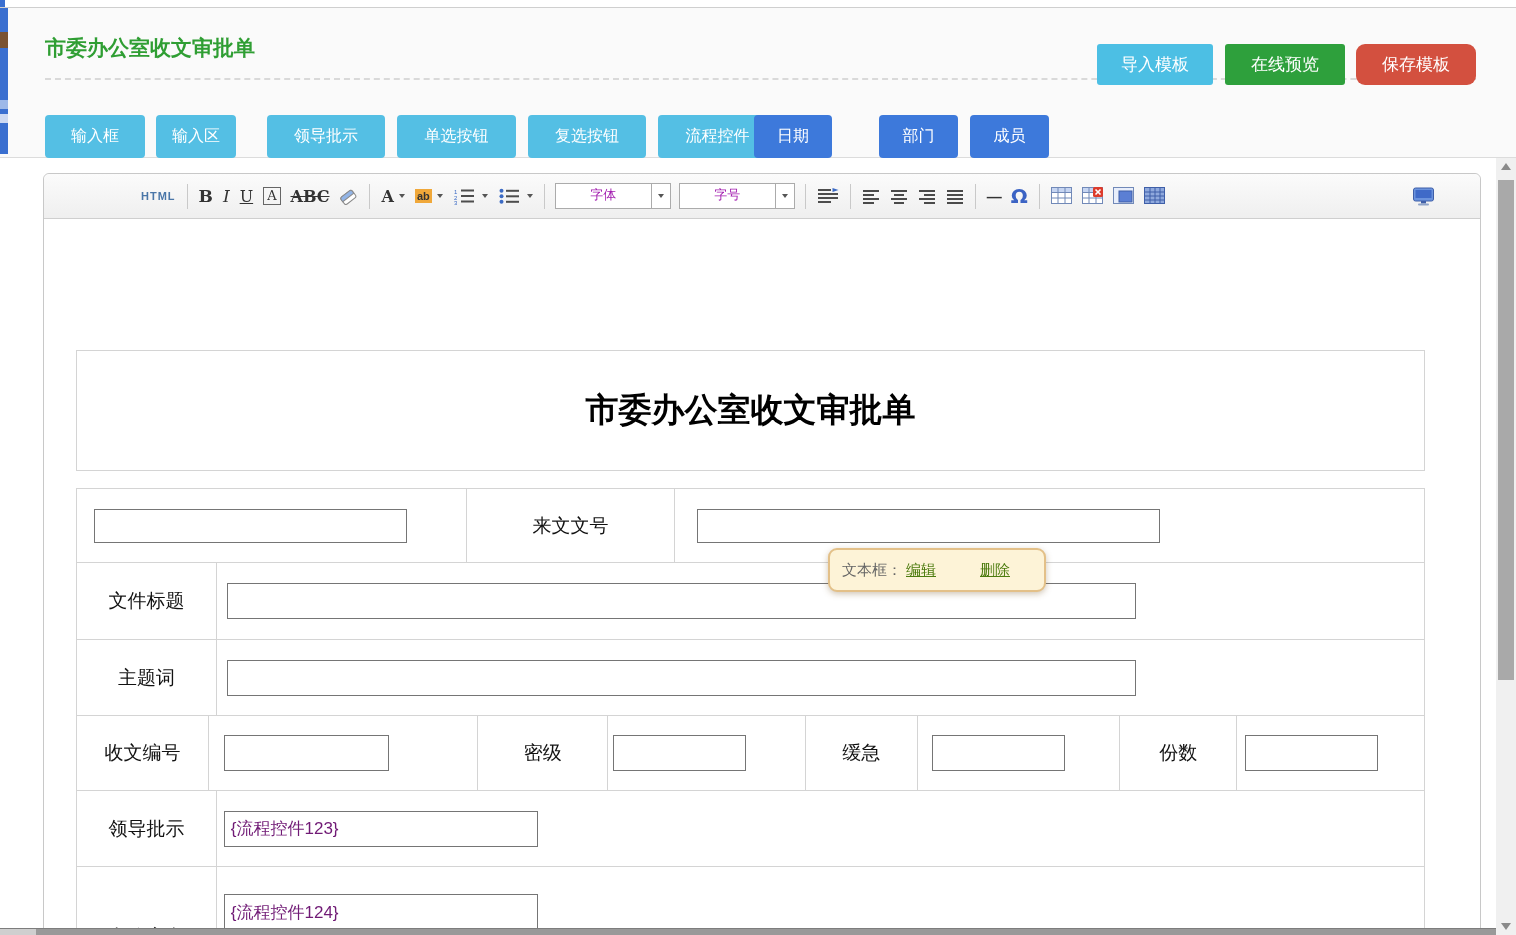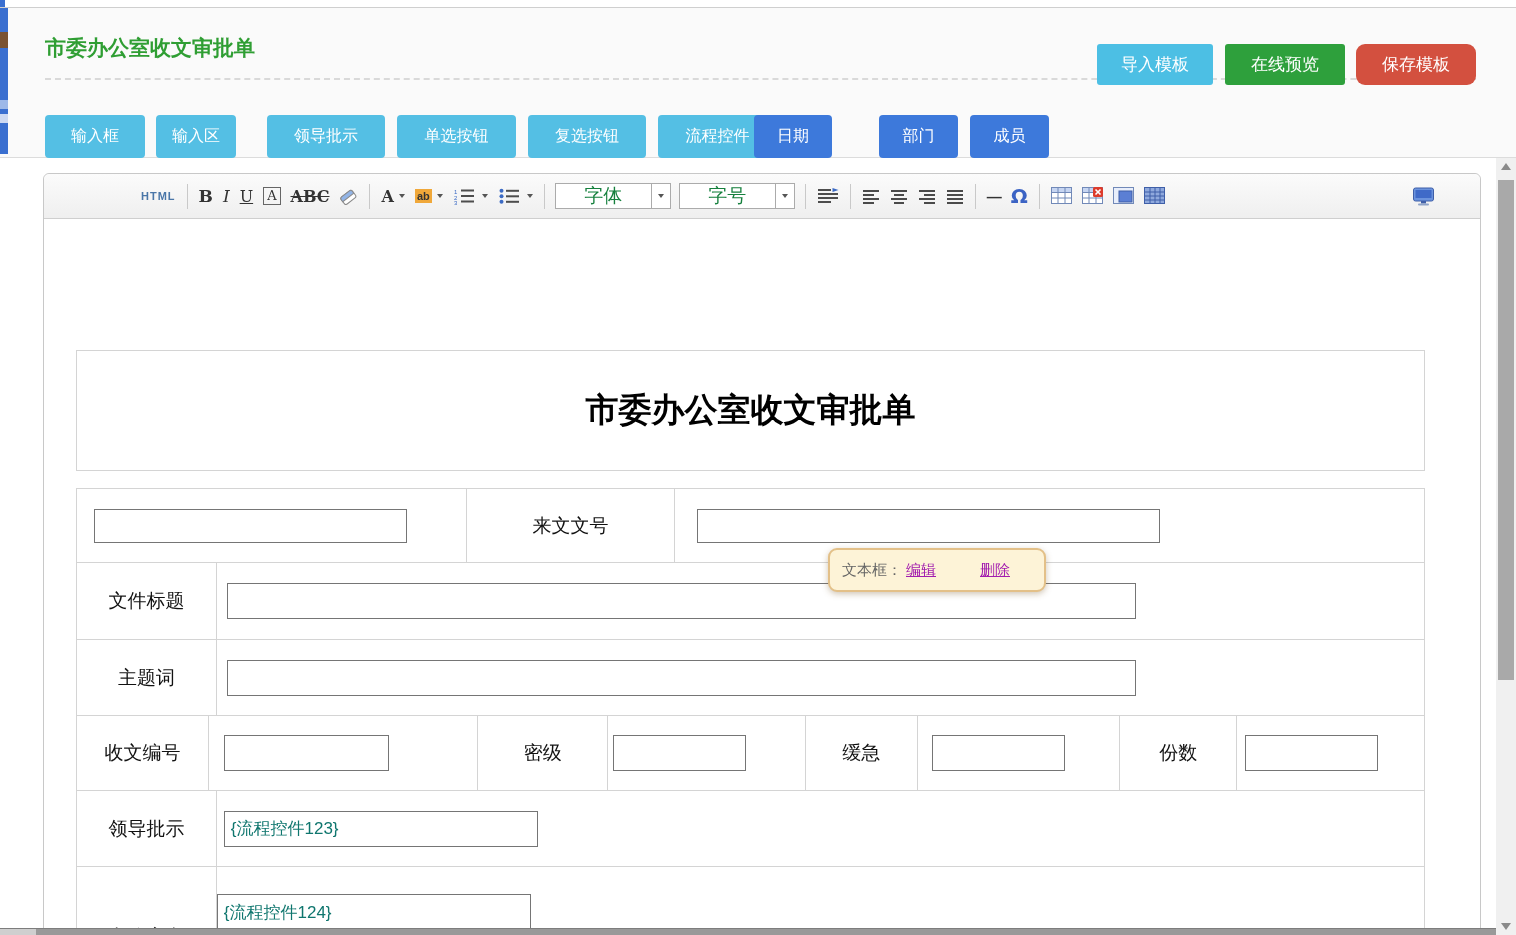--- a/index.html
+++ b/index.html
@@ -47,49 +47,49 @@
   .g-u { font-family:"DejaVu Serif",serif; font-size:16px; text-decoration:underline; }
   .g-abox { font-family:"DejaVu Serif",serif; font-size:13px; border:1px solid #666; padding:0 3px; line-height:16px; }
   .g-strike { font-family:"DejaVu Serif",serif; font-size:16px; font-weight:bold; text-decoration:line-through; }
   .g-fc { font-family:"DejaVu Serif",serif; font-size:16px; font-weight:bold; }
   .chip-ab { position:relative; background:#f0a83a; color:#333; font-size:11px; font-weight:bold;
     padding:1px 2px; line-height:12px; }
   .dar { width:0; height:0; border-left:3.5px solid transparent; border-right:3.5px solid transparent;
     border-top:4.5px solid #555; margin-left:5px; }
   .tsel { width:116px; height:26px; border:1px solid #ababab; background:#fff; display:flex;
     margin:0 4px; cursor:pointer; }
-  .tsel .txt { flex:1; text-align:center; font-size:19px; color:#15803d; line-height:24px; }
+  .tsel .txt { flex:1; text-align:center; font-size:13px; color:#a21caf; line-height:24px;font-family:Liberation Mono, monospace; }
   .tsel .arr { width:19px; border-left:1px solid #ababab; display:flex; align-items:center; justify-content:center; }
   .g-hr { font-size:15px; font-weight:bold; color:#333; letter-spacing:-1px; }
   .g-omega { font-size:20px; color:#3b63c4; font-weight:bold; font-family:"DejaVu Sans",sans-serif; }
   .ti-full { margin-left:auto; margin-right:40px; }
 
   .econtent { position:relative; width:100%; height:716px; background:#fff; }
 
   
   .title-box { position:absolute; left:32px; top:131px; width:1349px; height:121px;
     border:1px solid #d4d4d4; display:flex; align-items:center; justify-content:center; }
   .form-title { font-size:33px; font-weight:bold; color:#000; }
   .ftable { position:absolute; left:32px; top:269px; width:1349px; border:1px solid #d4d4d4; }
   .frow { display:flex; border-bottom:1px solid #d4d4d4; }
   .frow:last-child { border-bottom:none; }
   .cell { display:flex; align-items:center; border-right:1px solid #d4d4d4; }
   .cell:last-child { border-right:none; }
   .lab { justify-content:center; font-size:19px; color:#111; }
-  .tin { border:1px solid #757575; background:#fff; height:36px; font-size:17px; color:#0f766e;
+  .tin { border:1px solid #757575; background:#fff; height:36px; font-size:17px; color:#701a75;
     padding:0 6px; font-family:"Liberation Sans","DejaVu Sans",sans-serif; }
   .r6 { align-items:flex-start; }
   .r6 .lab { padding-top:20px; }
 
   
   .tooltip { position:absolute; left:828px; top:548px; width:218px; height:44px; z-index:40;
     background:#fdf3d7; border:2px solid #e3c088; border-radius:9px;
     box-shadow:0 2px 6px rgba(120,90,40,.35); display:flex; align-items:center; padding-left:12px; }
   .tooltip .tl { font-size:15px; color:#666; }
-  .tooltip a { font-size:15px; color:#a21caf; text-decoration:underline; cursor:pointer; }
+  .tooltip a { font-size:15px; color:#4d7c0f; text-decoration:underline; cursor:pointer; }
   .tooltip .lk1 { margin-left:4px; }
   .tooltip .lk2 { margin-left:44px; }
 
   
   .vscroll { position:absolute; right:0; top:158px; width:20px; height:777px; background:#f0f0f0; z-index:20; }
   .varrow { position:absolute; left:0; width:20px; height:17px; display:flex; align-items:center; justify-content:center; }
   .tri-up { width:0;height:0;border-left:5px solid transparent;border-right:5px solid transparent;border-bottom:7px solid #8a8a8a; }
   .tri-dn { width:0;height:0;border-left:5px solid transparent;border-right:5px solid transparent;border-top:7px solid #8a8a8a; }
   .vthumb { position:absolute; left:2px; top:22px; width:16px; height:500px; background:#a9a9a9; }
   .bottom-bar { position:absolute; left:0; bottom:0; width:1496px; height:7px; background:#999;
@@ -353,21 +353,21 @@
         <div class="frow" style="height:76px">
           <div class="cell lab" style="width:140px">领导批示</div>
           <div class="cell" style="width:1209px">
             <input class="tin" style="margin-left: 7px; width: 314px;" value="{流程控件123}">
           </div>
         </div>
 
         <div class="frow r6" style="height:120px">
           <div class="cell lab" style="width:140px; height:100%">办公室意</div>
           <div class="cell" style="width:1209px; height:100%; align-items:flex-start">
-            <input class="tin" style="margin-top: 27px; width: 314px;" value="{流程控件124}">
+            <input class="tin" style="margin-left: 7px; margin-top: 27px; width: 314px;" value="{流程控件124}">
           </div>
         </div>
       </div>
     </div>
   </div>
 
   <div class="tooltip">
     <span class="tl">文本框：</span>
     <a class="lk1">编辑</a>
     <a class="lk2">删除</a>

